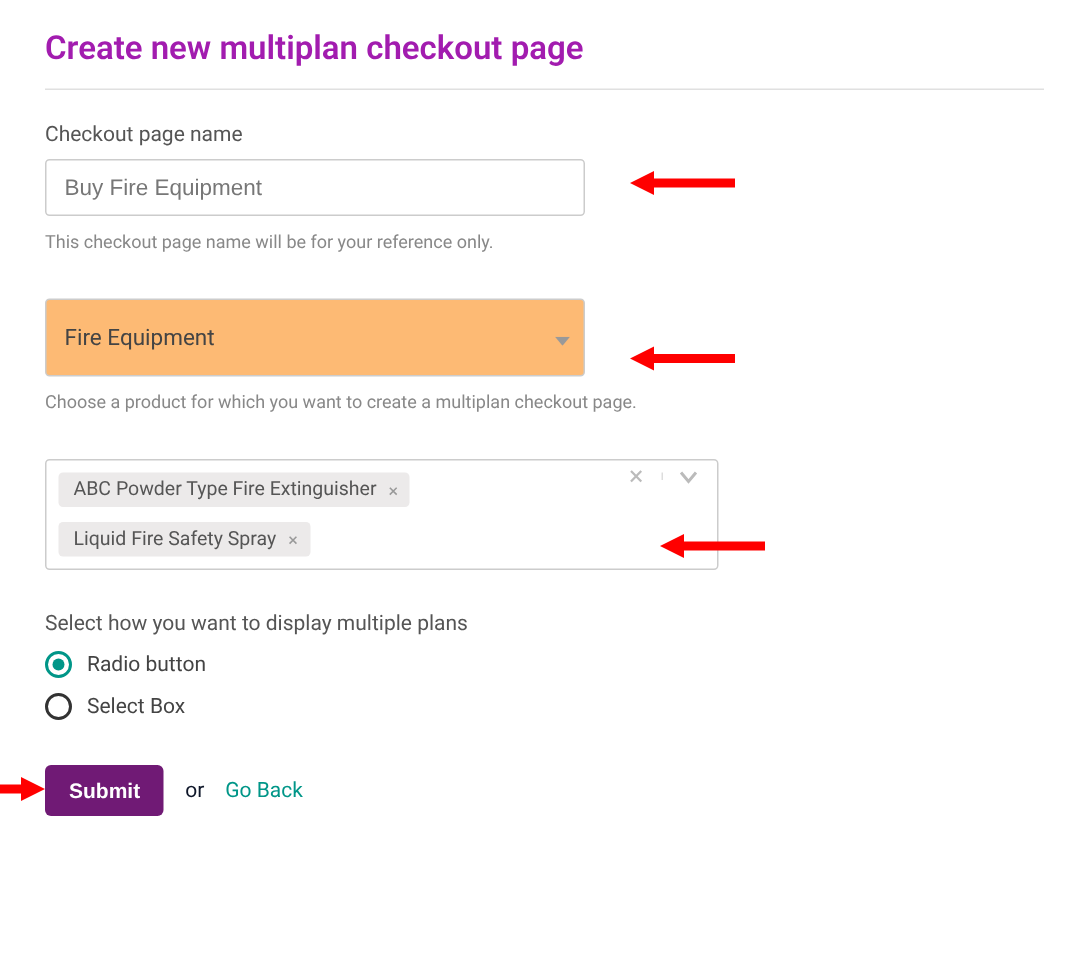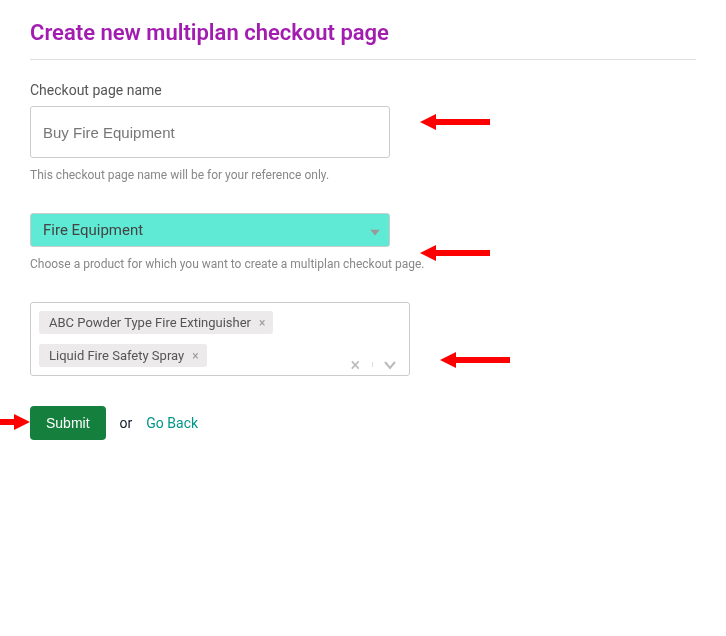--- a/index.html
+++ b/index.html
@@ -33,65 +33,65 @@
   .field-label {
     display: block;
     font-size: 14px;
     color: #555;
     margin-bottom: 8px;
     font-weight: 400;
   }
   .required { color: #e02020; }
   .text-input {
     width: 360px;
-    height: 52px;
+    height: 38px;
     border: 1px solid #ccc;
     border-radius: 3px;
     padding: 0 12px;
     font-size: 15px;
     color: #777;
     outline: none;
   }
   .helper {
     font-size: 12px;
     color: #888;
     margin-top: 8px;
     line-height: 1.6;
     max-width: 400px;
   }
   .select-wrap {
     position: relative;
     width: 360px;
   }
   .select-box {
     width: 100%;
-    height: 34px;
+    height: 52px;
     border: 1px solid #ccc;
     border-radius: 3px;
     padding: 0 30px 0 12px;
     font-size: 15px;
     color: #444;
     display: flex;
     align-items: center;
-    background: #5eead4;
+    background: #fdba74;
     cursor: pointer;
   }
   .select-caret {
     position: absolute;
     right: 10px;
     top: 50%;
     transform: translateY(-50%);
     color: #999;
   }
   .multiselect {
-    width: 380px;
+    width: 449px;
     border: 1px solid #ccc;
     border-radius: 3px;
     display: flex;
-    align-items: flex-end;
+    align-items: flex-start;
   }
   .multiselect-tags {
     flex: 1;
     padding: 8px 8px 4px 8px;
     display: flex;
     flex-wrap: wrap;
     gap: 6px;
   }
   .tag {
     background: #eceaea;
@@ -159,27 +159,27 @@
     color: #444;
   }
   .actions {
     margin-top: 30px;
     display: flex;
     align-items: center;
     gap: 14px;
     position: relative;
   }
   .btn-submit {
-    background: #15803d;
+    background: #701a75;
     color: #fff;
     border: none;
     border-radius: 4px;
     padding: 9px 16px;
     font-size: 14px;
-    font-weight: 400;
+    font-weight: 700;
     cursor: pointer;
   }
   .or-text { color: #0f172a; font-size: 14px; }
   .link-back {
     color: #009688;
     font-size: 14px;
     text-decoration: none;
     font-weight: 400;
     cursor: pointer;
   }
@@ -248,20 +248,35 @@
         </span>
       </div>
     </div>
     <div class="arrow" style="left:410px; top:48px;">
       <svg width="70" height="20">
           <polygon points="0,10 16,2 16,7 70,7 70,13 16,13 16,18" fill="#ff0000"></polygon>
         </svg>
     </div>
   </div>
 
+  <div class="field-group" style="margin-bottom:10px;">
+    <label class="field-label">Select how you want to display multiple plans</label>
+    <div class="radio-group">
+      <div class="radio-option">
+        <span class="radio-circle selected">
+            <span class="radio-dot"></span>
+          </span>
+        <span class="radio-label">Radio button</span>
+      </div>
+      <div class="radio-option">
+        <span class="radio-circle"></span>
+        <span class="radio-label">Select Box</span>
+      </div>
+    </div>
+  </div>
 
   <div class="actions">
     <div class="arrow" style="left:-30px; top:6px;">
       <svg width="30" height="20">
           <polygon points="30,10 14,2 14,7 0,7 0,13 14,13 14,18" fill="#ff0000"></polygon>
         </svg>
     </div>
     <button class="btn-submit">Submit</button>
     <span class="or-text">or</span>
     <a class="link-back">Go Back</a>

